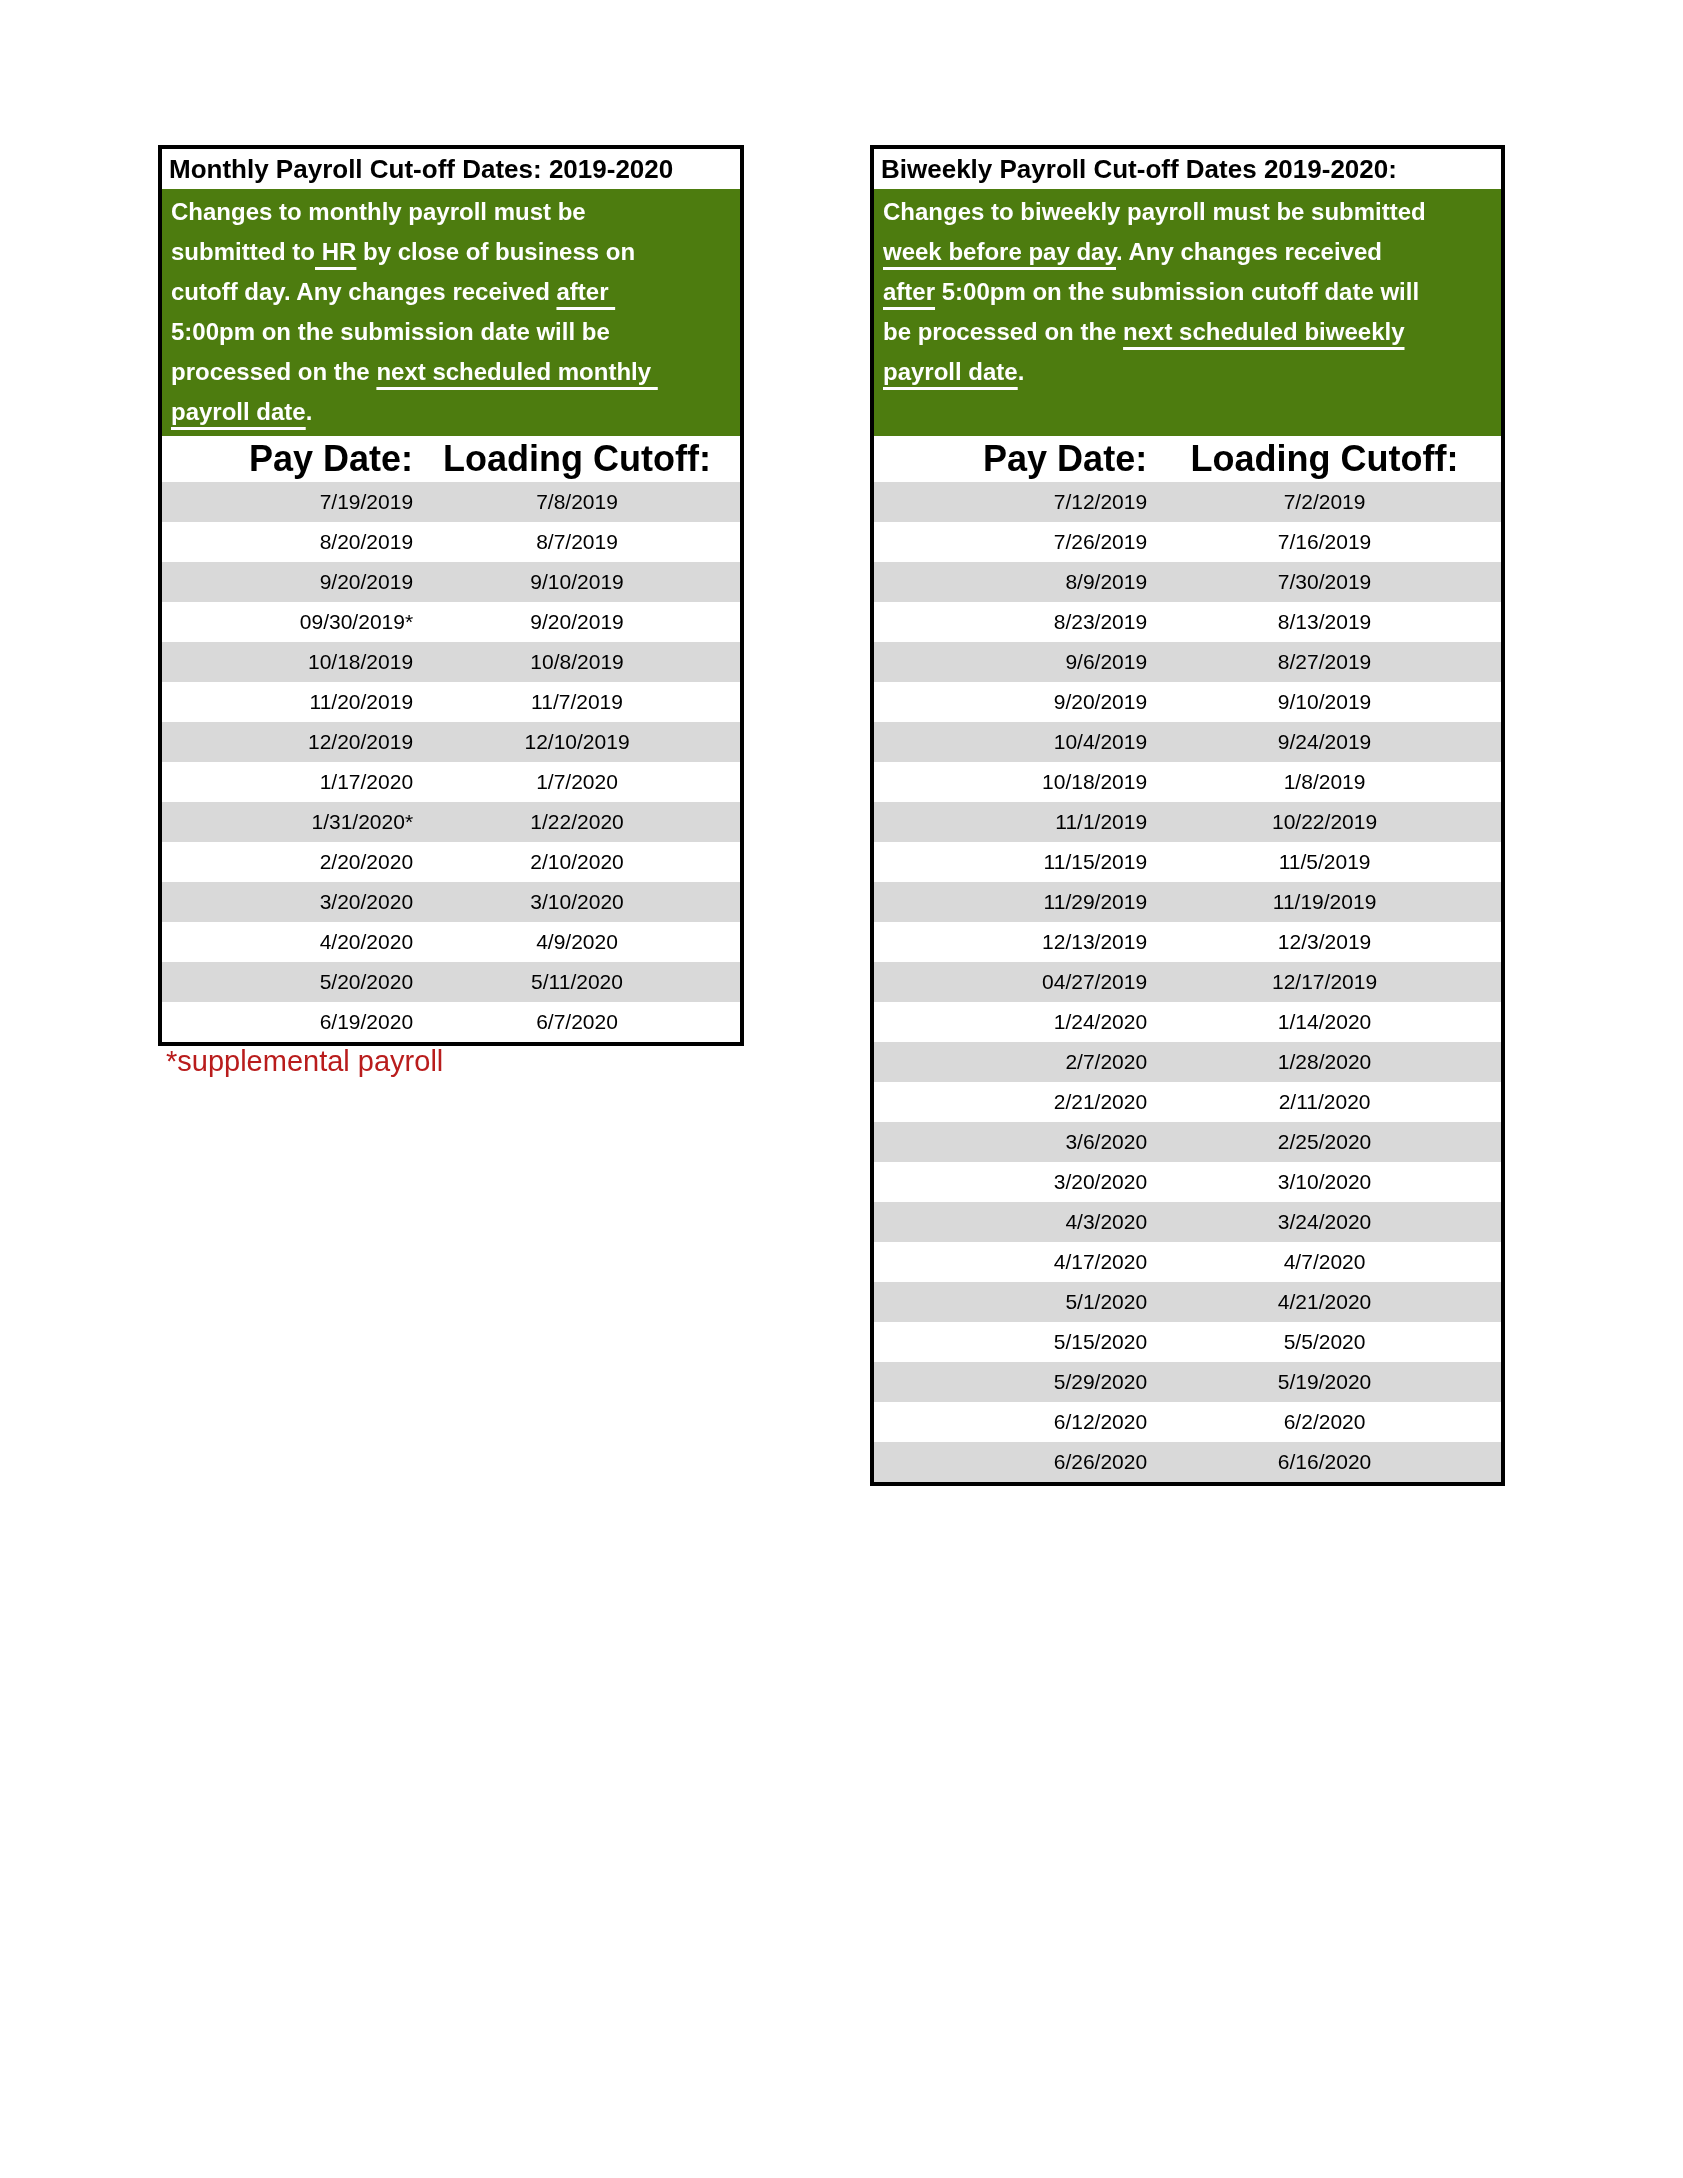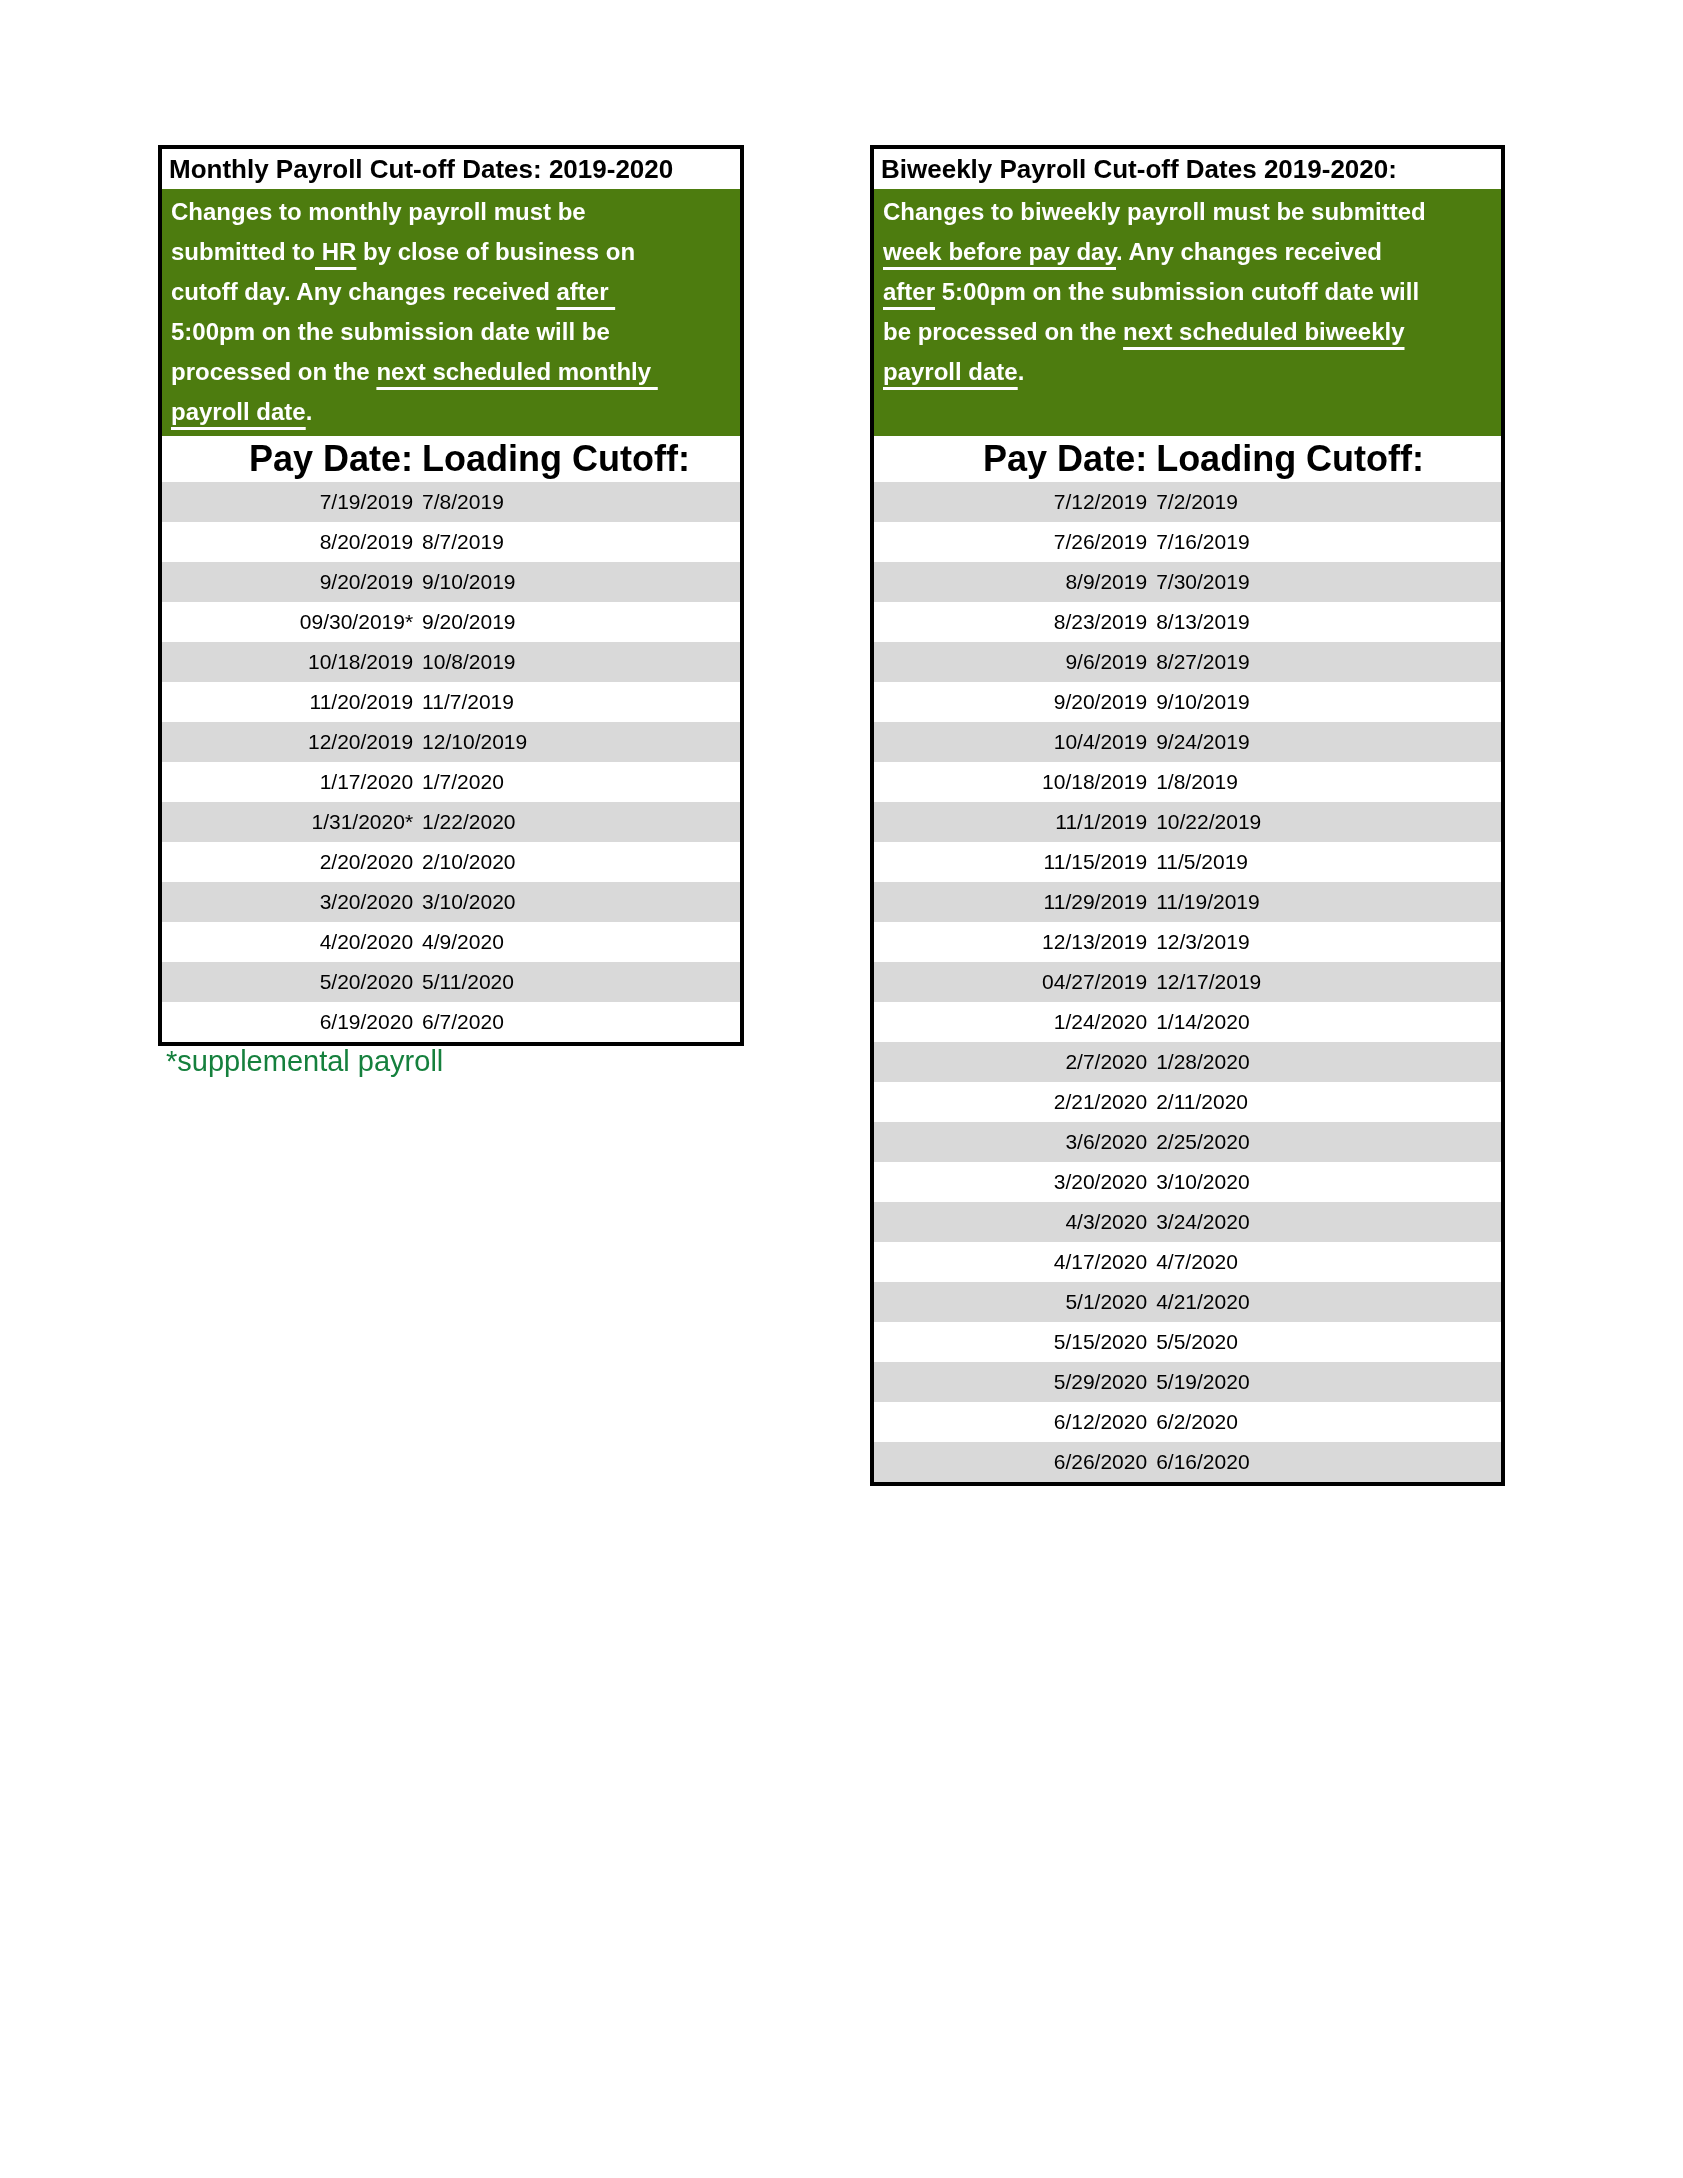--- a/index.html
+++ b/index.html
@@ -54,26 +54,26 @@
     background:#ffffff;
   }
   .trow{
     display:flex;
     font-size:21px;
   }
   #monthly-table .trow{height:40px;line-height:40px;}
   #biweekly-table .trow{height:40px;line-height:40px;}
   .rows .trow:nth-child(odd){background:#D9D9D9;}
   .c1{width:45%;text-align:right;padding-right:9px;box-sizing:border-box;}
-  .c2{width:55%;text-align:left;padding-right:8px;box-sizing:border-box;}
+  .c2{width:55%;text-align:center;padding-right:8px;box-sizing:border-box;}
   #footnote{
     position:absolute;
     left:143px;top:1045px;
     font-size:29px;
-    color:#15803d;
+    color:#b91c1c;
     white-space:nowrap;
   }
 </style>
 </head>
 <body>
 
 <div id="page">
 
   <div class="paytable" id="monthly-table">
     <div class="title">Monthly Payroll Cut-off Dates: 2019-2020</div>

